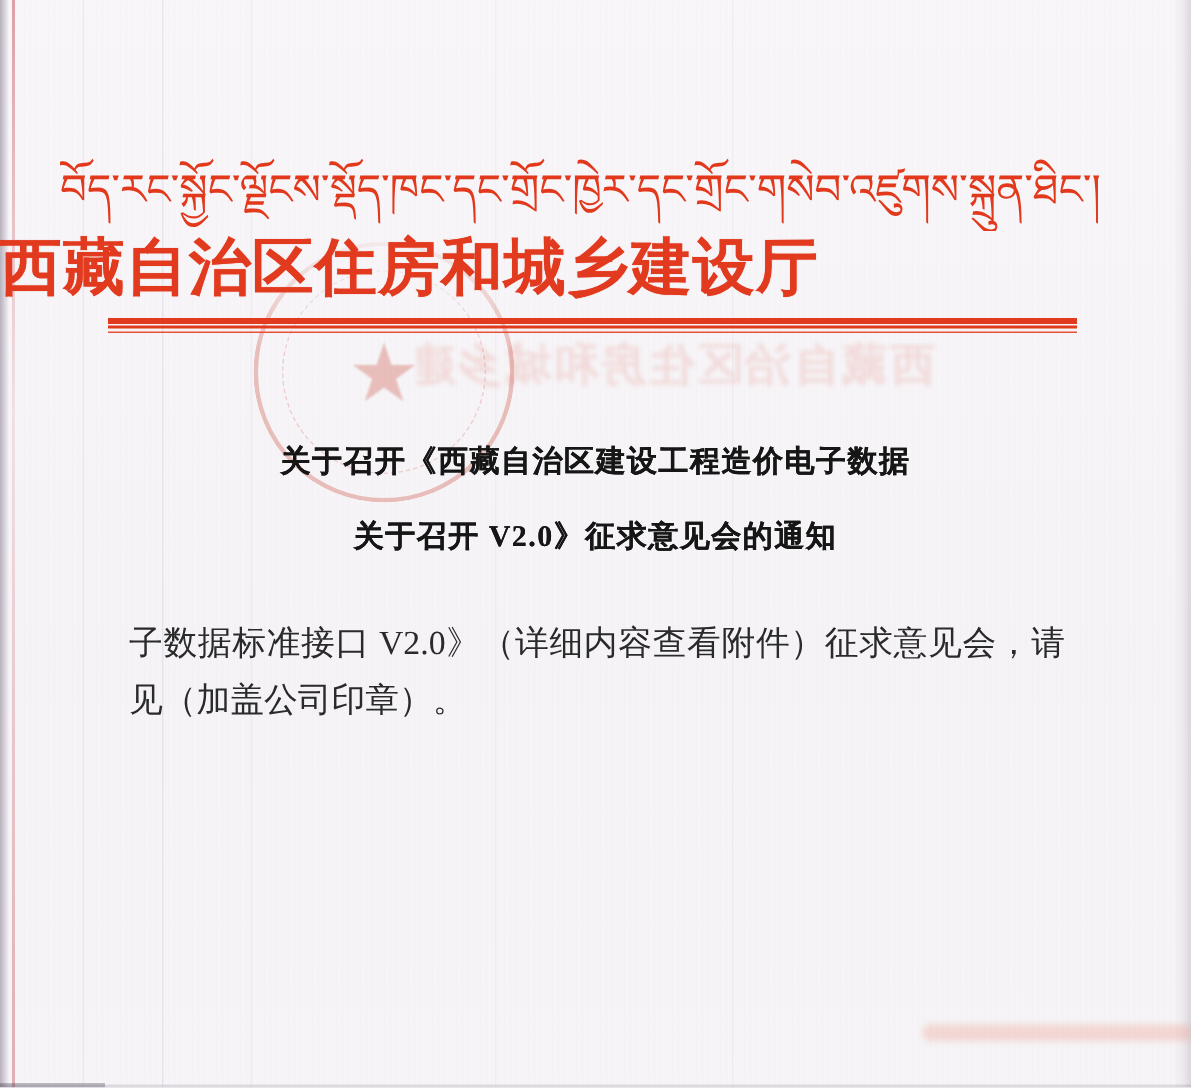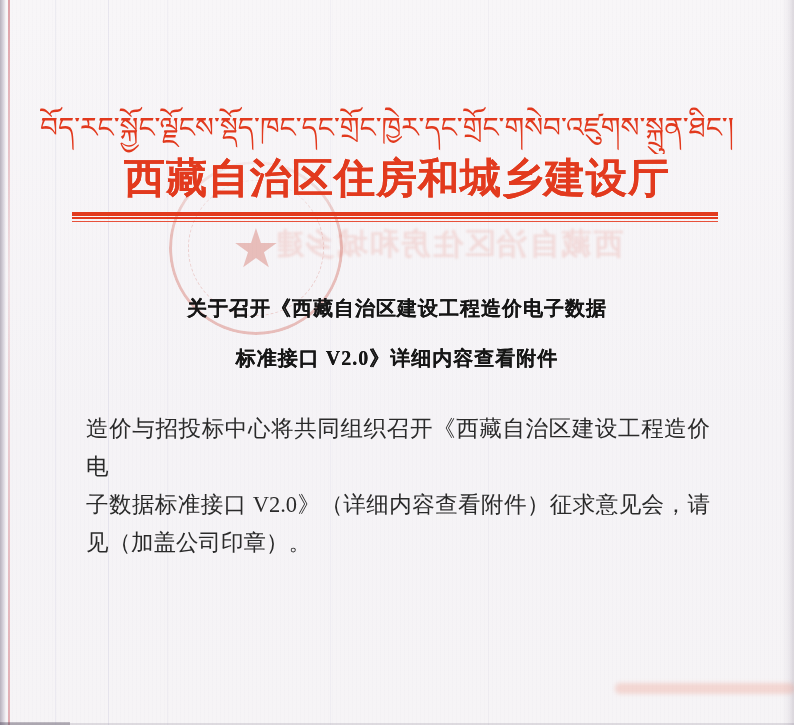--- a/index.html
+++ b/index.html
@@ -23,21 +23,21 @@
   .crease{position:absolute;top:0;width:1px;height:100%;background:rgba(140,140,185,.10);}
   .crease.c1{left:55px;} .crease.c2{left:108px;background:rgba(140,140,185,.13);}
   .crease.c3{left:167px;background:rgba(140,140,185,.07);}
   .crease.c4{left:330px;background:rgba(140,140,185,.06);}
   .crease.c5{left:488px;background:rgba(140,140,185,.05);}
 
   
   .tibetan{position:absolute;left:40px;right:40px;top:104px;height:50px;
     text-align:left;font-size:28px;line-height:48px;color:#e2391d;
     white-space:nowrap;overflow:hidden;}
-  .dept{position:absolute;left:0;right:0;top:153px;text-align:center;
+  .dept{position:absolute;left:0;right:0;top:153px;
     font-size:41px;line-height:50px;font-weight:700;color:#e23a1e;letter-spacing:1px;
     text-shadow:0 0 .5px #e23a1e;}
   .rule{position:absolute;left:72px;top:212px;width:646px;}
   .rule .r1{height:4px;background:#e23a1e;}
   .rule .r2{height:2px;margin-top:1px;background:#e23a1e;}
   .rule .r3{height:1px;margin-top:2px;background:#e8503a;}
 
   
   .seal{position:absolute;left:169px;top:161px;width:168px;height:168px;border-radius:50%;
     border:3px solid rgba(198,62,45,.30);
@@ -94,23 +94,22 @@
   <div class="tibetan">བོད་རང་སྐྱོང་ལྗོངས་སྡོད་ཁང་དང་གྲོང་ཁྱེར་དང་གྲོང་གསེབ་འཛུགས་སྐྲུན་ཐིང་།</div>
   <div class="dept">西藏自治区住房和城乡建设厅</div>
   <div class="rule">
     <div class="r1"></div>
     <div class="r2"></div>
     <div class="r3"></div>
   </div>
 
   <h1 class="title">
     <span class="tl">关于召开《西藏自治区建设工程造价电子数据</span>
-    <span class="tl">标准接口 V2.0》详细内容查看附件</span>
+    <span class="tl">关于召开 V2.0》征求意见会的通知</span>
   </h1>
 
   <div class="body">
-    <span class="p-line just">造价与招投标中心将共同组织召开《西藏自治区建设工程造价电</span>
     <span class="p-line just">子数据标准接口 V2.0》（详细内容查看附件）征求意见会，请</span>
     <span class="p-line">见（加盖公司印章）。</span>
 
   </div>
 
 </div>
 
 </body></html>

